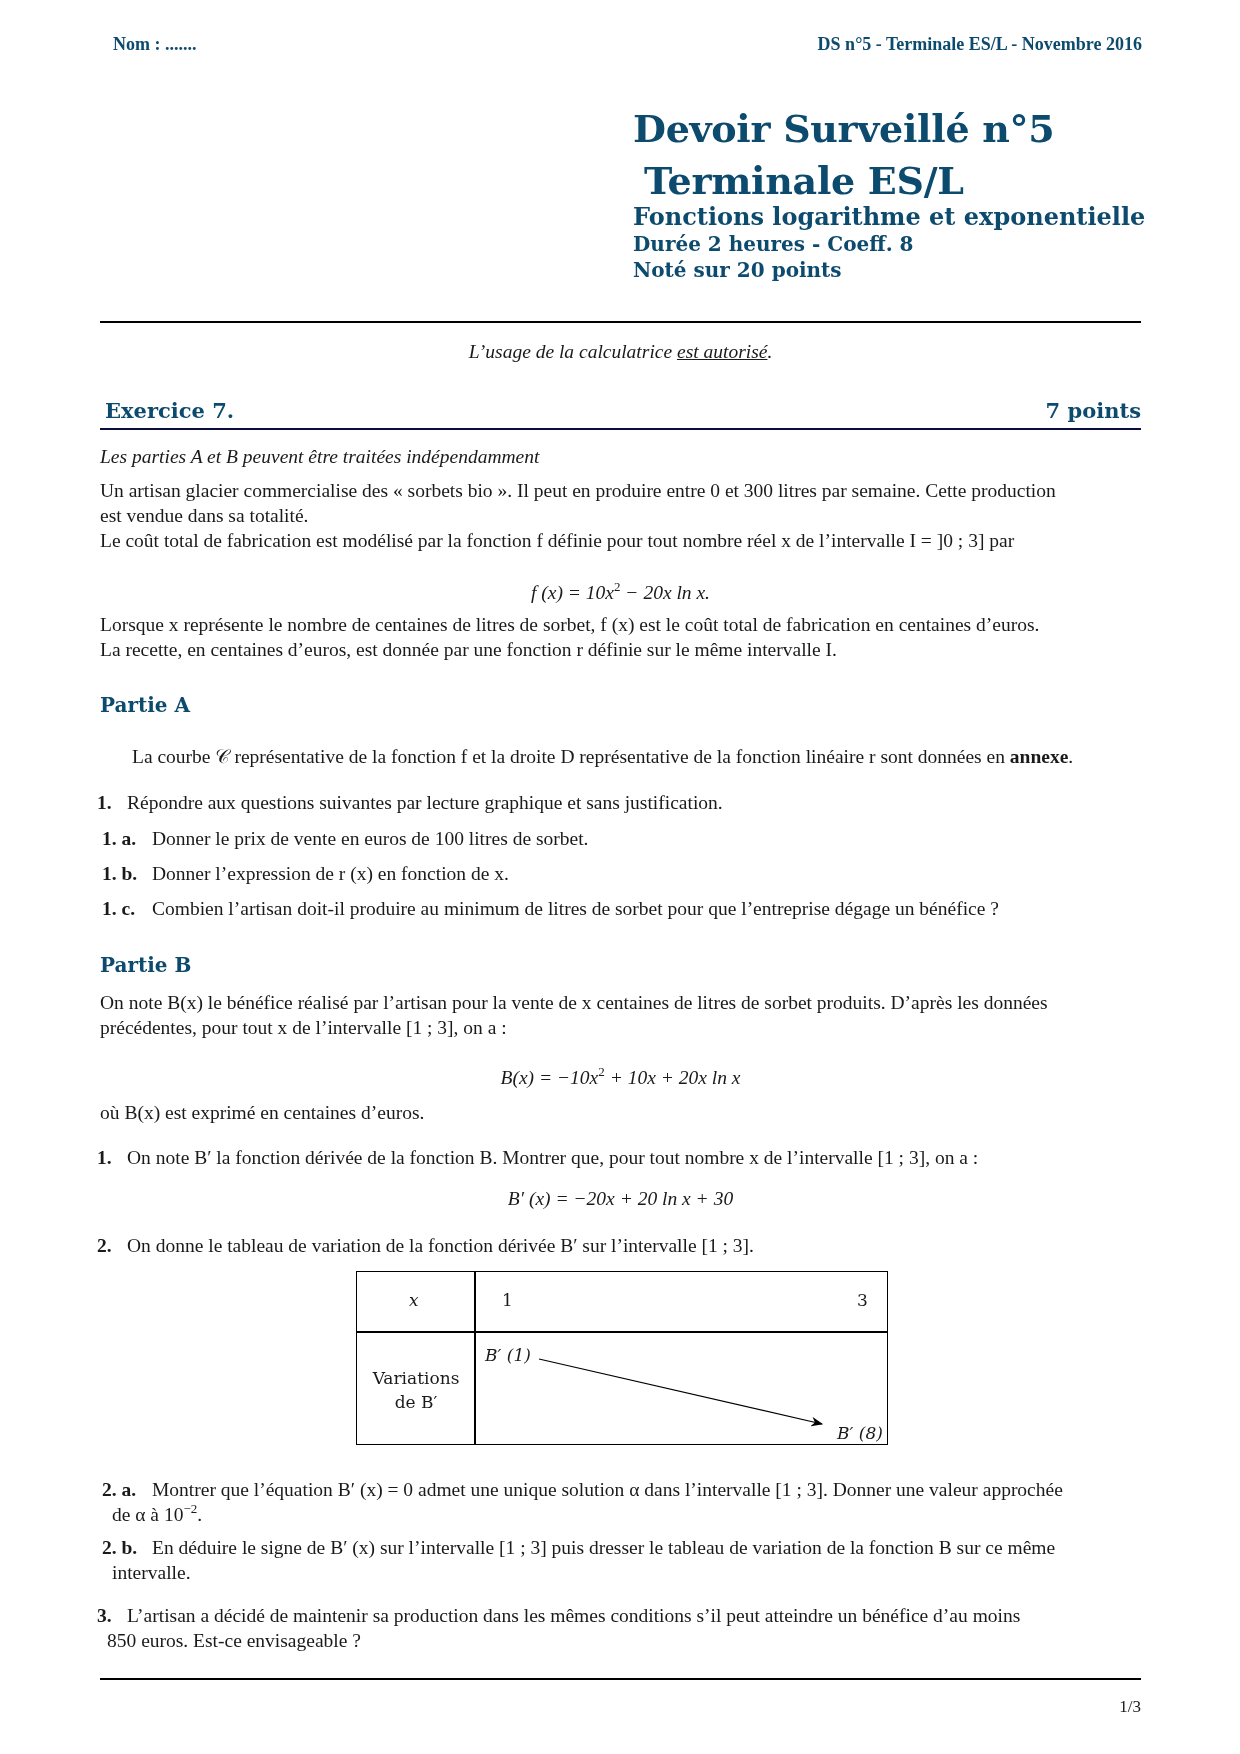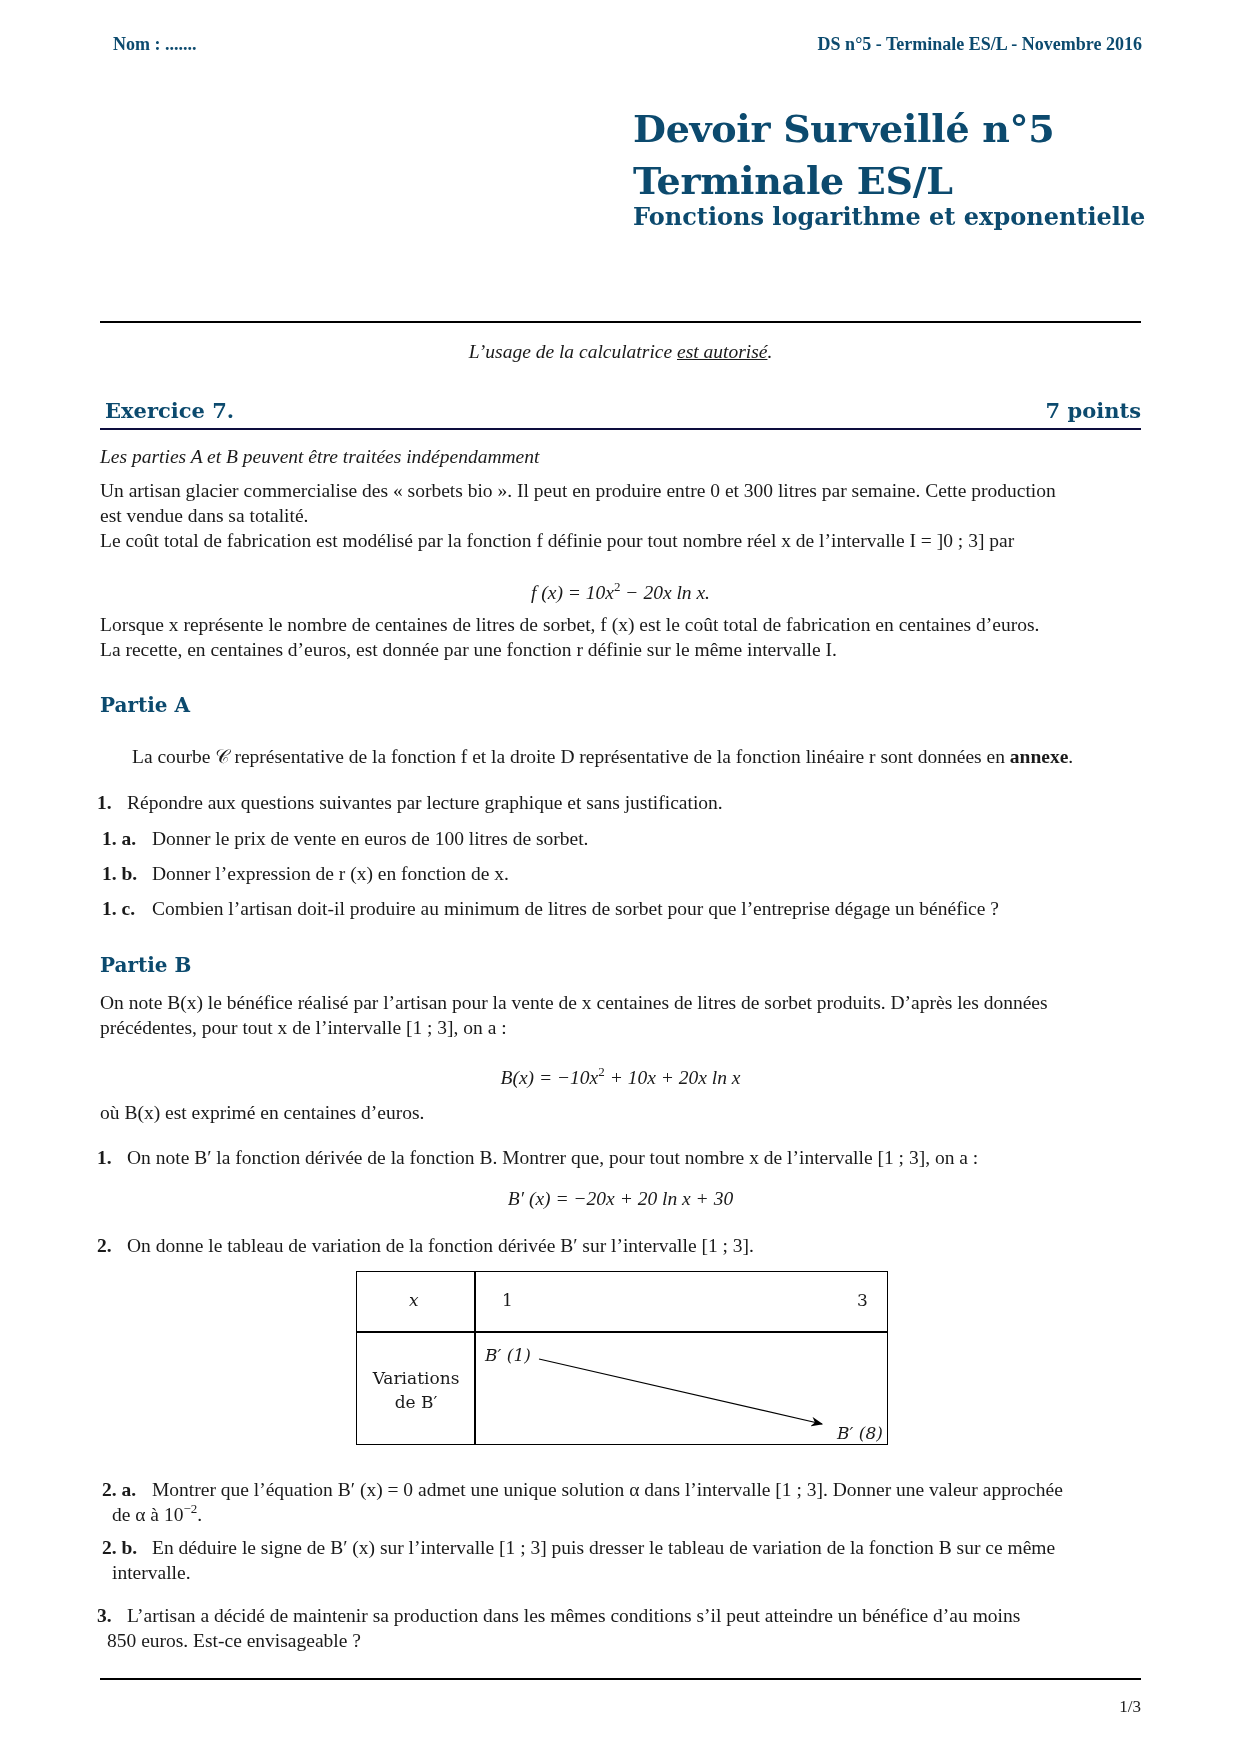--- a/index.html
+++ b/index.html
@@ -5,21 +5,21 @@
   html, body { margin: 0; padding: 0; background: #ffffff; }
   body { width: 1240px; height: 1754px; position: relative; overflow: hidden;
          font-family: "DejaVu Serif", serif; color: #1a1a1a; }
   .abs { position: absolute; }
   .navy { color: #0c4a6e; }
   .hdr { top: 34px; font-size: 18px; font-weight: bold; font-family: "Liberation Serif", serif; }
   .hdr-left { left: 113px; }
   .hdr-right { right: 98px; }
   .title-block { left: 633px; top: 105px; font-family: "DejaVu Serif", serif; font-weight: bold; }
   .t1 { font-size: 38px; line-height: 48px; margin: 0; letter-spacing: -0.3px; }
-  .t2 { font-size: 38px; line-height: 44px; margin-top: 6px; letter-spacing: -0.3px; }
+  .t2 { font-size: 38px; line-height: 44px; margin-top: 6px; letter-spacing: -0.3px; margin-left: 11px; }
   .t3 { font-size: 24px; line-height: 28px; }
   .t4 { font-size: 20px; line-height: 26px; }
   .t5 { font-size: 20px; line-height: 26px; }
   .rule { left: 100px; width: 1041px; height: 2px; background: #000; }
   .body-text { font-family: "Liberation Serif", serif; font-size: 19.5px; line-height: 25px; color: #1a1a1a; }
   .center { left: 100px; width: 1041px; text-align: center; }
   .italic { font-style: italic; }
   .u { text-decoration: underline; }
   .ex-head { left: 105px; right: 99px; top: 398px; font-family: "DejaVu Serif", serif; font-weight: bold; font-size: 21px; }
   .ex-head .pts { position: absolute; right: 0; top: 0; }
@@ -40,20 +40,22 @@
 </head>
 <body>
 
 <div class="abs hdr hdr-left navy">Nom : .......</div>
 <div class="abs hdr hdr-right navy">DS n°5  -  Terminale ES/L -  Novembre 2016</div>
 
 <div class="abs title-block navy">
   <div class="t1">Devoir Surveillé n°5</div>
   <div class="t2">Terminale ES/L</div>
   <div class="t3">Fonctions logarithme et exponentielle</div>
+  <div class="t4">Durée 2 heures  -  Coeff. 8</div>
+  <div class="t5">Noté sur 20 points</div>
 </div>
 
 <div class="abs rule" style="top:321px;"></div>
 
 <div class="abs center body-text italic" style="top:339px;">
   <span>L’usage de la calculatrice </span><span class="u">est autorisé</span><span>.</span>
 </div>
 
 <div class="abs ex-head navy">
   <span>Exercice 7.</span>

